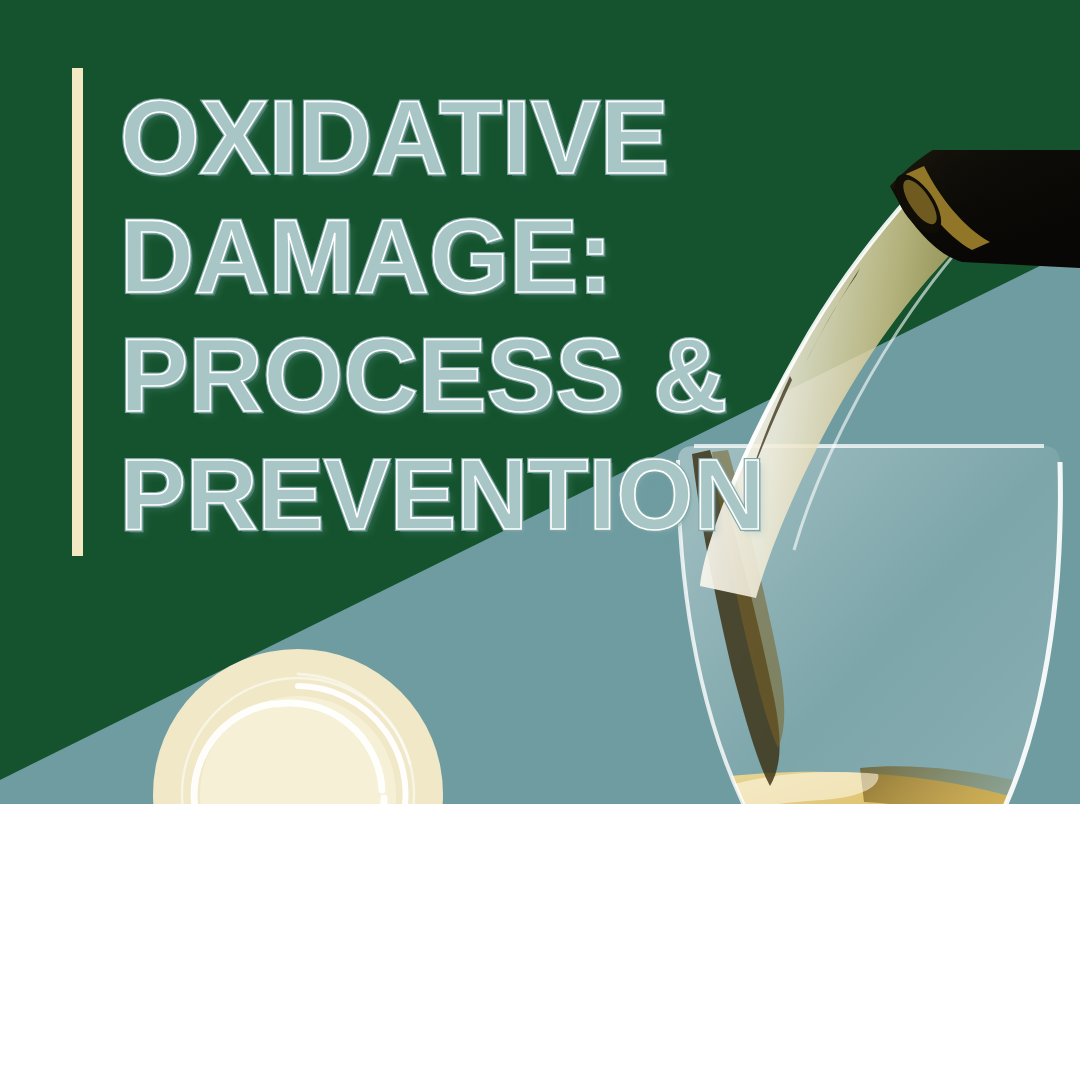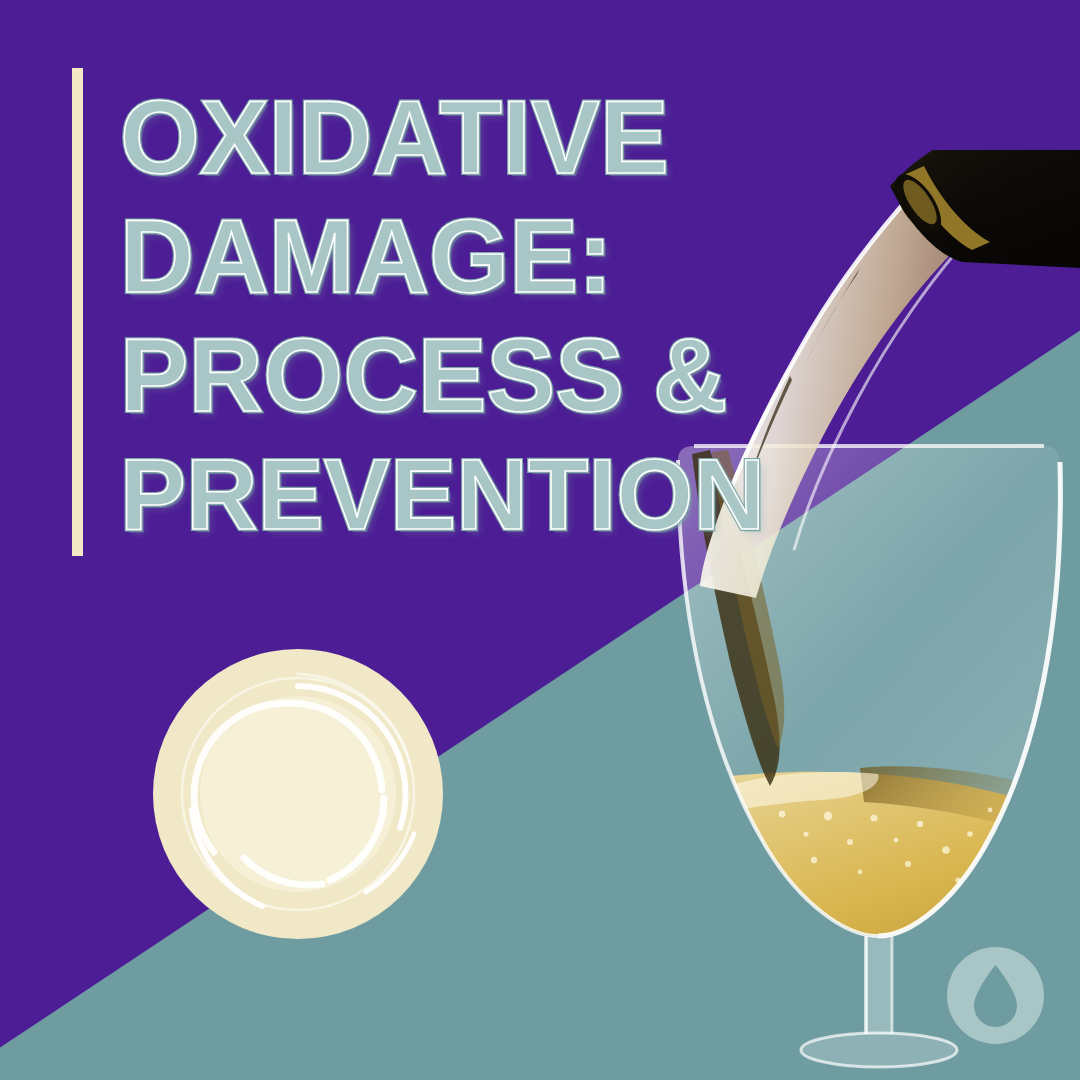--- a/index.html
+++ b/index.html
@@ -3,23 +3,23 @@
 <meta charset="utf-8">
 <style>
   html, body {
     margin: 0;
     padding: 0;
     background: #ffffff;
   }
   #canvas {
     position: relative;
     width: 1080px;
-    height: 1080px;
+    height: 804px;
     overflow: hidden;
-    background: #4c1d95;
+    background: #14532d;
     font-family: "Liberation Sans", sans-serif;
   }
 
   
   .teal-wedge {
     position: absolute;
     inset: 0;
     background: #6E9CA1;
     clip-path: polygon(0% 97.0%, 100% 30.6%, 100% 100%, 0% 100%);
     z-index: 1;

